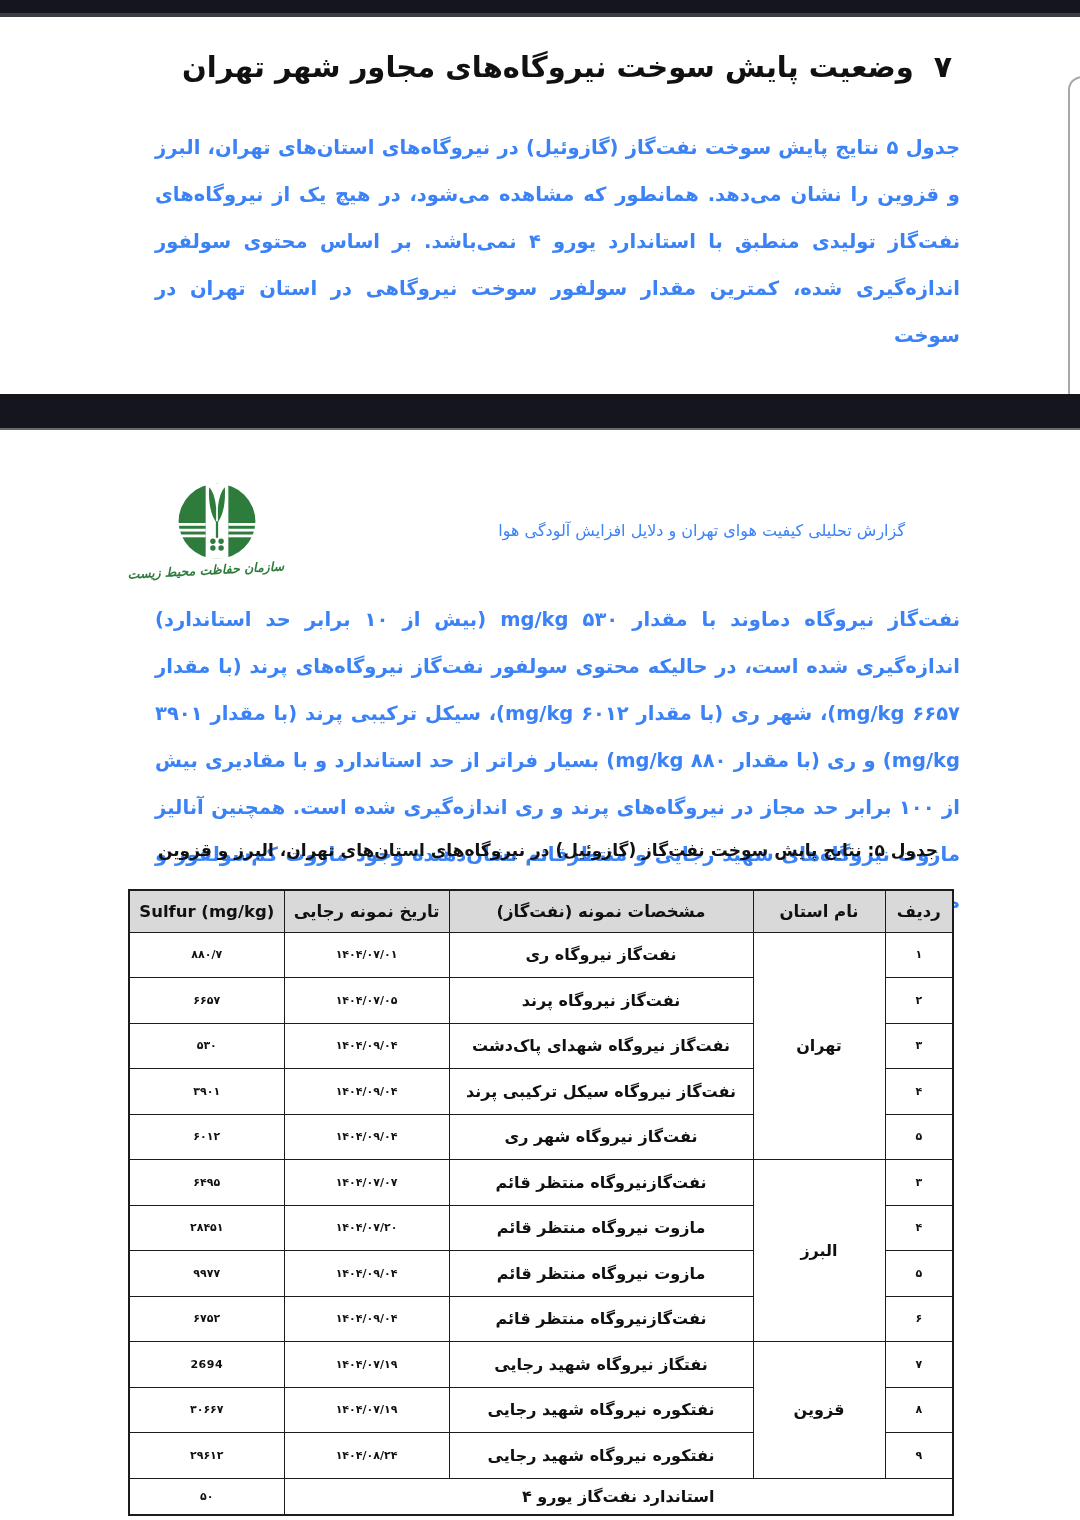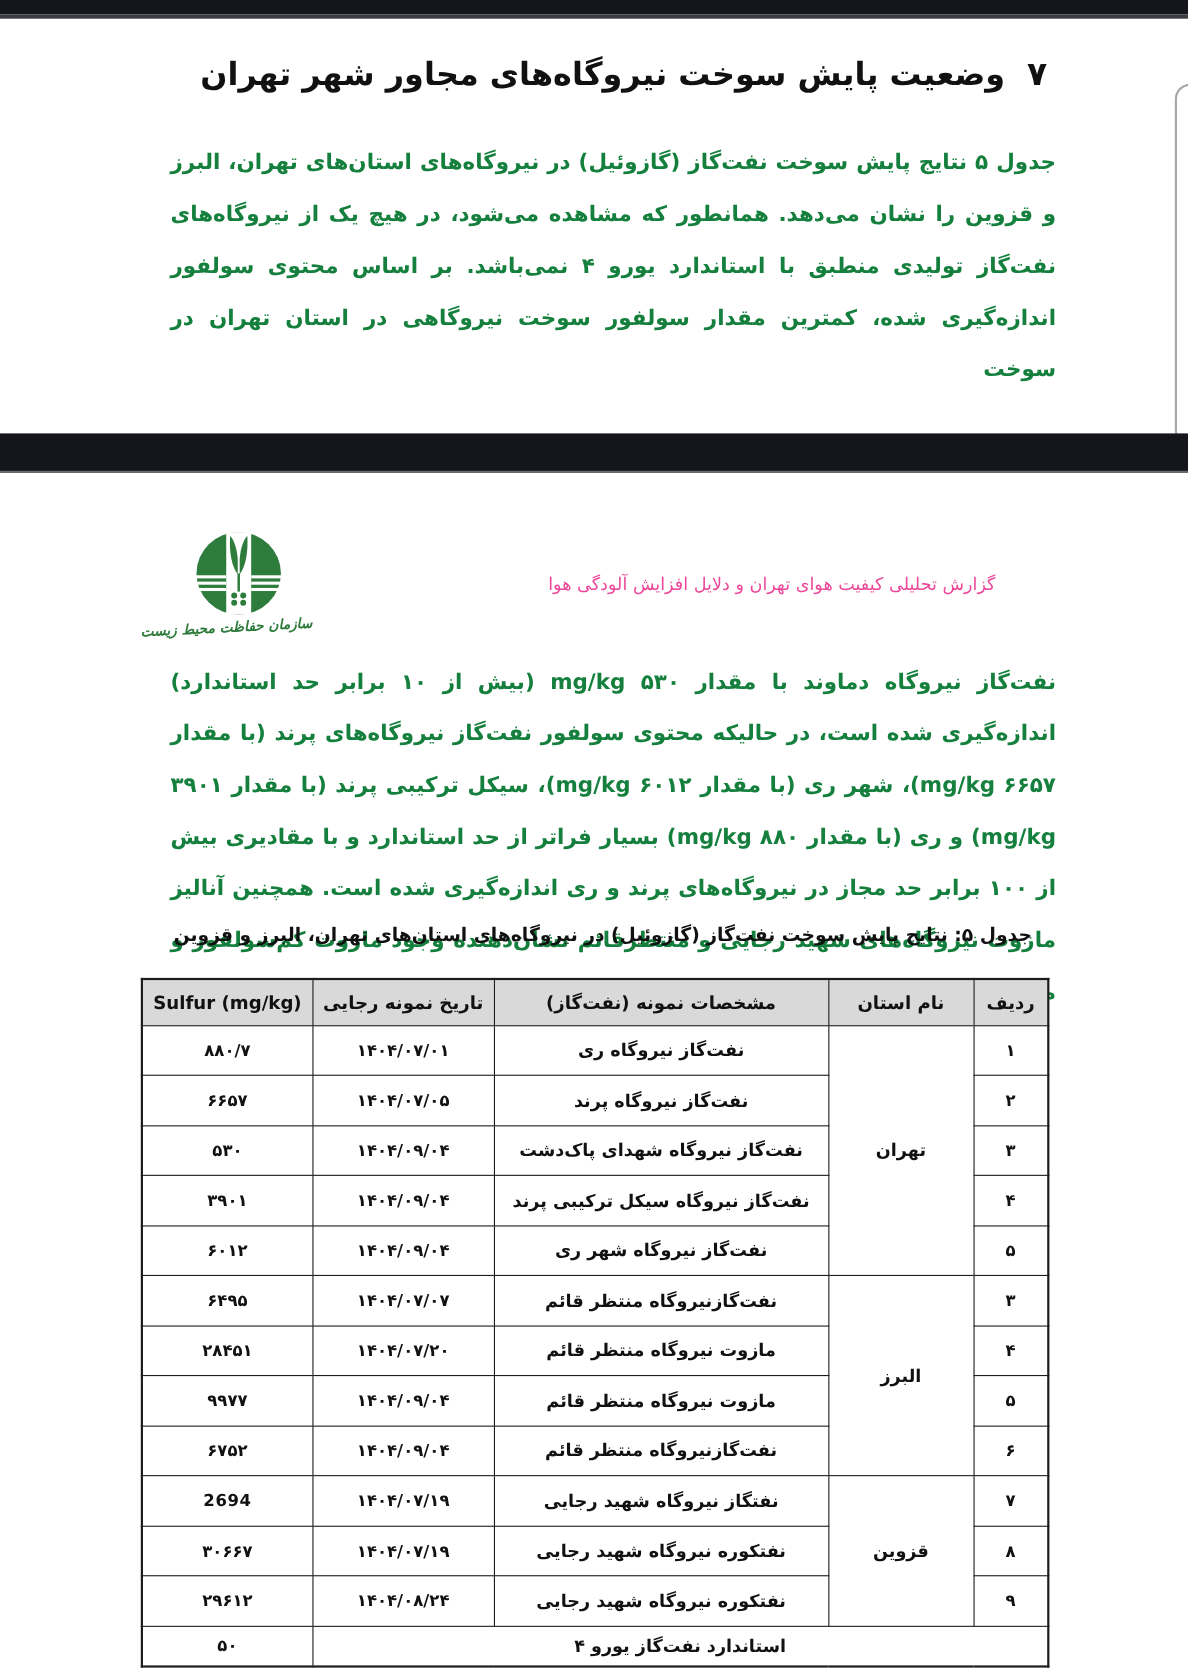--- a/index.html
+++ b/index.html
@@ -29,21 +29,21 @@
     font-size:29px;font-weight:bold;line-height:46px;
   }
   .title-row .secnum{display:inline-block;margin-left:20px;font-size:30px;}
 
   .para{
     direction:rtl;
     text-align:justify;
     font-size:19.5px;
     font-weight:bold;
     line-height:47px;
-    color:#15803d;
+    color:#3b82f6;
     margin-left:35px;
   }
   .para-1{position:absolute;top:124px;right:120px;left:120px;}
   .para-2{position:absolute;top:596px;right:120px;left:120px;}
 
   .page-separator{
     position:absolute;left:0;top:394px;width:1080px;height:36px;
     background:var(--bar);
     border-bottom:2px solid #6a6a6a;
     z-index:3;
@@ -57,21 +57,21 @@
   .logo-wrap{position:absolute;left:150px;top:482px;width:134px;text-align:center;}
   .logo-wrap svg{display:block;margin:0 auto;width:88px;height:82px;}
   .logo-caption{
     margin-top:-2px;color:var(--green);
     font-size:12.5px;font-style:italic;font-weight:bold;
     direction:rtl;transform:rotate(-3deg);
     white-space:nowrap;
   }
   .running-header{
     position:absolute;top:521px;right:175px;
-    direction:rtl;font-size:16px;font-weight:normal;color:#ec4899;
+    direction:rtl;font-size:16px;font-weight:normal;color:#3b82f6;
   }
 
   .table-caption{
     position:absolute;top:840px;left:120px;right:104px;
     direction:rtl;text-align:center;
     font-size:17px;font-weight:bold;
   }
 
   table.fuel{
     position:absolute;top:889px;left:128px;width:824px;
@@ -89,21 +89,21 @@
     background:#fff;
   }
   table.fuel{border:2.2px solid var(--border);}
   table.fuel th{
     background:var(--hdr-bg);
     height:42px;font-size:16.5px;
   }
   table.fuel th.ltr{direction:ltr;}
   table.fuel tbody tr{height:45.5px;}
   table.fuel tr.footer-row{height:37px;}
-  td.num-cell,td.date-cell,td.sulfur-cell{font-size:15px;letter-spacing:.5px;margin-left:28px;}
+  td.num-cell,td.date-cell,td.sulfur-cell{font-size:11px;letter-spacing:.5px;margin-left:28px;}
 </style>
 </head>
 <body>
 
 <div class="top-bar"></div>
 <div class="top-strip"></div>
 
 <div class="edge-overlay"></div>
 
 <div class="title-row">

